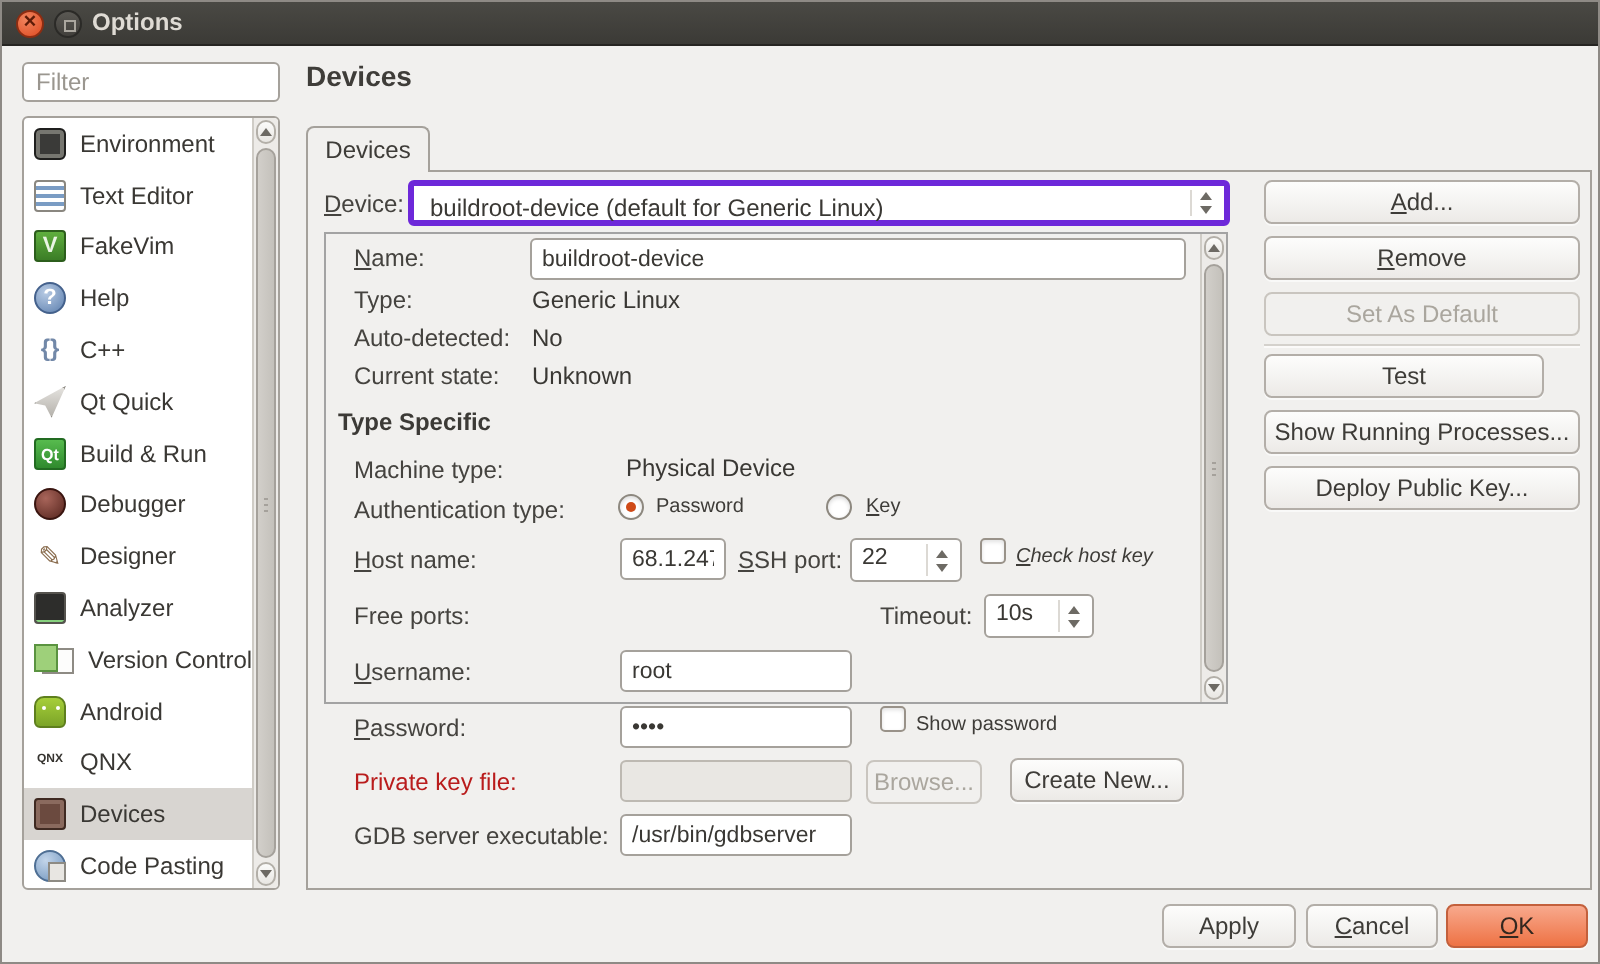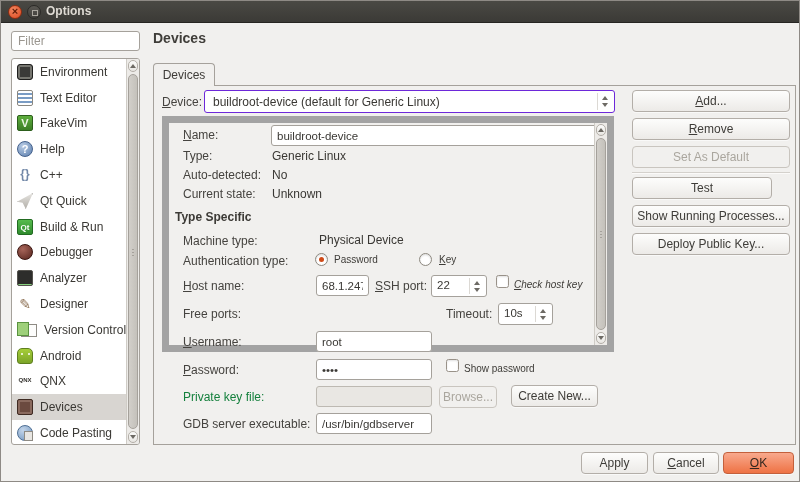--- a/index.html
+++ b/index.html
@@ -66,30 +66,30 @@
   .tri-down{width:0;height:0;border-left:3px solid transparent;border-right:3px solid transparent;border-top:4px solid #6d6a64;}
 
   
   .tab{position:absolute;left:152px;top:62px;width:62px;height:23px;background:#f1f0ee;
     border:1px solid #a5a19b;border-bottom:none;border-radius:4px 4px 0 0;z-index:2;
     font-size:12px;color:#3e3c38;text-align:center;line-height:22px;}
   .tab-frame{position:absolute;left:152px;top:84px;width:643px;height:360px;border:1px solid #a5a19b;background:#f1f0ee;}
 
   .lbl{position:absolute;font-size:12px;color:#45433f;white-space:nowrap;}
   .val{position:absolute;font-size:12px;color:#3a3834;white-space:nowrap;}
-  .lbl.dis{color:#15803d;}
+  .lbl.dis{color:#b91c1c;}
   .section-title{position:absolute;font-size:12px;font-weight:bold;color:#3c3a36;}
 
-  .combo{position:absolute;left:50px;top:4px;width:411px;height:23px;background:#fff;border:1px solid #6d28d9;
+  .combo{position:absolute;left:50px;top:4px;width:411px;height:23px;background:#fff;border:3px solid #6d28d9;
     border-radius:3px;cursor:pointer;}
   .combo .combo-text{position:absolute;left:8px;top:4px;font-size:12px;color:#3a3834;white-space:nowrap;}
   .arrows{position:absolute;right:2px;top:2px;bottom:2px;width:15px;display:flex;flex-direction:column;
     align-items:center;justify-content:center;gap:3px;border-left:1px solid #dcd9d4;}
 
-  .scroll-area{position:absolute;left:8px;top:30px;width:452px;height:236px;border:7px solid #a3a3a3;background:#f1f0ee;}
+  .scroll-area{position:absolute;left:8px;top:30px;width:452px;height:236px;border:1px solid #a3a3a3;background:#f1f0ee;}
 
   .tf{position:absolute;height:21px;background:#fff;border:1px solid #a5a19b;border-radius:3px;
     padding:0 5px;font-size:11.5px;color:#3a3834;outline:none;}
   .tf:disabled{background:#e9e7e3;border-color:#bdb9b2;}
   .spinbox{position:absolute;height:22px;background:#fff;border:1px solid #a5a19b;border-radius:3px;}
   .spinbox .sp-val{position:absolute;left:5px;top:3px;font-size:11.5px;color:#3a3834;}
 
   .radio{position:absolute;width:13px;height:13px;border-radius:50%;background:#fff;border:1px solid #8d8press;
     border:1px solid #8d887f;box-shadow:inset 0 1px 2px rgba(0,0,0,.15);}
   .radio.on::after{content:'';position:absolute;left:3px;top:3px;right:3px;bottom:3px;border-radius:50%;background:#cf4a18;}
@@ -146,26 +146,26 @@
         </div>
         <div class="cat-item">
           <span class="ic build-run-icon"></span>
           <span class="cat-label">Build &amp; Run</span>
         </div>
         <div class="cat-item">
           <span class="ic debugger-icon"></span>
           <span class="cat-label">Debugger</span>
         </div>
         <div class="cat-item">
+          <span class="ic designer-icon"></span>
+          <span class="cat-label">Designer</span>
+        </div>
+        <div class="cat-item">
           <span class="ic analyzer-icon"></span>
           <span class="cat-label">Analyzer</span>
-        </div>
-        <div class="cat-item">
-          <span class="ic designer-icon"></span>
-          <span class="cat-label">Designer</span>
         </div>
         <div class="cat-item">
           <span class="ic version-control-icon"></span>
           <span class="cat-label">Version Control</span>
         </div>
         <div class="cat-item">
           <span class="ic android-icon"></span>
           <span class="cat-label">Android</span>
         </div>
         <div class="cat-item">

